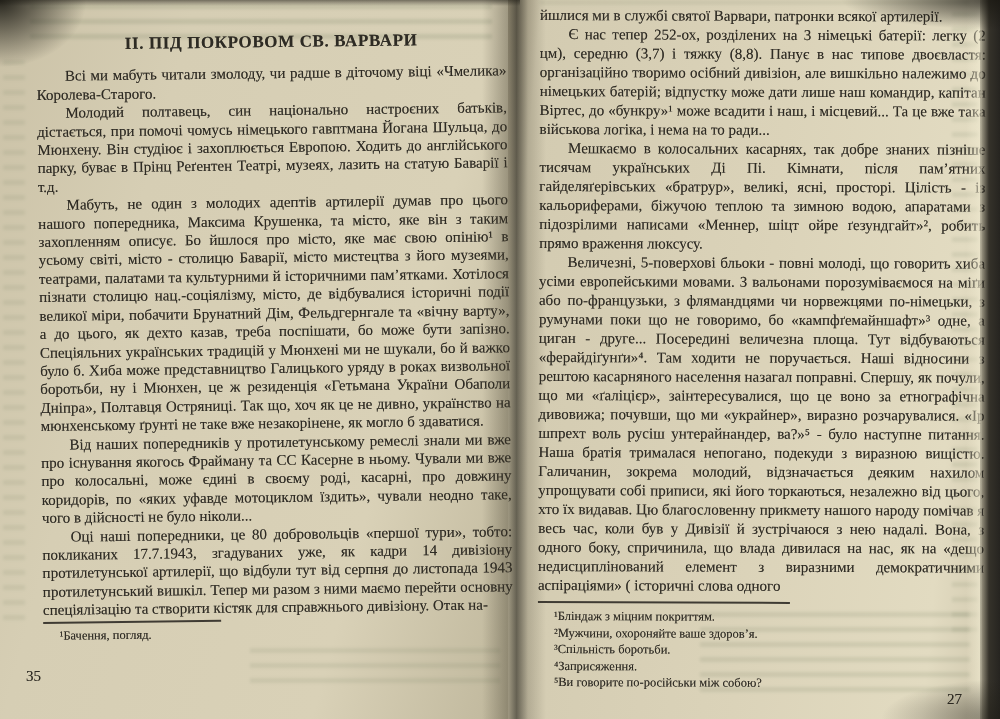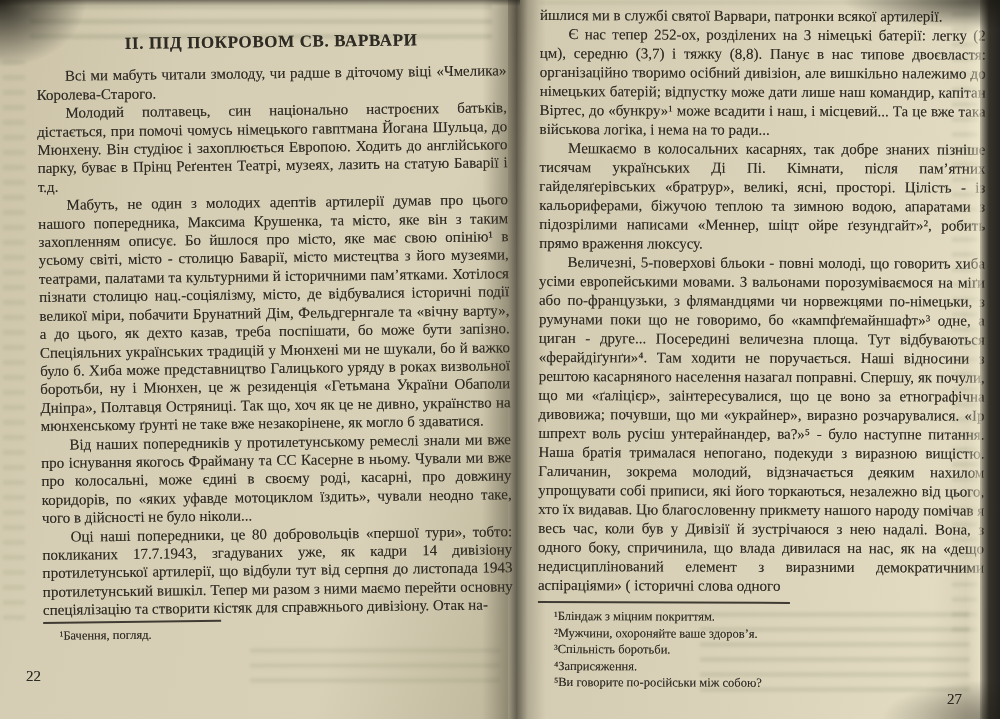--- a/index.html
+++ b/index.html
@@ -138,21 +138,21 @@
   <div class="text-block text-left">
     <h2 class="heading">ІІ. ПІД ПОКРОВОМ СВ. ВАРВАРИ</h2>
     <p class="para">Всі ми мабуть читали змолоду, чи радше в діточому віці «Чмелика» Королева-Старого.</p>
     <p class="para">Молодий полтавець, син національно настроєних батьків, дістається, при помочі чомусь німецького гавптмана Йогана Шульца, до Мюнхену. Він студіює і захоплюється Европою. Ходить до англійського парку, буває в Прінц Реґентен Театрі, музеях, лазить на статую Баварії і т.д.</p>
     <p class="para">Мабуть, не один з молодих адептів артилерії думав про цього нашого попередника, Максима Крушенка, та місто, яке він з таким захопленням описує. Бо йшлося про місто, яке має свою опінію¹ в усьому світі, місто - столицю Баварії, місто мистецтва з його музеями, театрами, палатами та культурними й історичними пам’ятками. Хотілося пізнати столицю нац.-соціялізму, місто, де відбувалися історичні події великої міри, побачити Брунатний Дім, Фельдгернгале та «вічну варту», а до цього, як дехто казав, треба поспішати, бо може бути запізно. Спеціяльних українських традицій у Мюнхені ми не шукали, бо й важко було б. Хиба може представництво Галицького уряду в роках визвольної боротьби, ну і Мюнхен, це ж резиденція «Гетьмана України Обаполи Дніпра», Полтавця Остряниці. Так що, хоч як це не дивно, українство на мюнхенському ґрунті не таке вже незакорінене, як могло б здаватися.</p>
     <p class="para">Від наших попередників у протилетунському ремеслі знали ми вже про існування якогось Фрайману та СС Касерне в ньому. Чували ми вже про колосальні, може єдині в своєму роді, касарні, про довжину коридорів, по «яких уфавде мотоциклом їздить», чували неодно таке, чого в дійсності не було ніколи...</p>
     <p class="para">Оці наші попередники, це 80 добровольців «першої тури», тобто: покликаних 17.7.1943, згадуваних уже, як кадри 14 дивізіону протилетунської артилерії, що відбули тут від серпня до листопада 1943 протилетунський вишкіл. Тепер ми разом з ними маємо перейти основну спеціялізацію та створити кістяк для справжнього дивізіону. Отак на-</p>
     <div class="fn-rule-left"></div>
     <div class="fn">¹Бачення, погляд.</div>
   </div>
-  <div class="pagenum pagenum-left">22</div>
+  <div class="pagenum pagenum-left">35</div>
 
   <div class="text-block text-right">
     <p class="para cont">йшлися ми в службі святої Варвари, патронки всякої артилерії.</p>
     <p class="para">Є нас тепер 252-ох, розділених на 3 німецькі батерії: легку (2 цм), середню (3,7) і тяжку (8,8). Панує в нас типове двоєвластя: організаційно творимо осібний дивізіон, але вишкільно належимо до німецьких батерій; відпустку може дати лише наш командир, капітан Віртес, до «бункру»¹ може всадити і наш, і місцевий... Та це вже така військова логіка, і нема на то ради...</p>
     <p class="para">Мешкаємо в колосальних касарнях, так добре знаних пізніше тисячам українських Ді Пі. Кімнати, після пам’ятних гайделяґерівських «братрур», великі, ясні, просторі. Цілість - із кальориферами, біжучою теплою та зимною водою, апаратами з підозрілими написами «Меннер, шіцт ойре ґезундгайт»², робить прямо враження люксусу.</p>
     <p class="para">Величезні, 5-поверхові бльоки - повні молоді, що говорить хиба усіми европейськими мовами. З вальонами порозуміваємося на міґи або по-французьки, з флямандцями чи норвежцями по-німецьки, з румунами поки що не говоримо, бо «кампфґемайншафт»³ одне, а циган - друге... Посередині величезна площа. Тут відбуваються «ферайдіґунґи»⁴. Там ходити не поручається. Наші відносини з рештою касарняного населення назагал поправні. Спершу, як почули, що ми «ґаліцієр», заінтересувалися, що це воно за етнографічна дивовижа; почувши, що ми «украйнер», виразно розчарувалися. «Ір шпрехт воль русіш унтерайнандер, ва?»⁵ - було наступне питання. Наша братія трималася непогано, подекуди з виразною вищістю. Галичанин, зокрема молодий, відзначається деяким нахилом упрощувати собі приписи, які його торкаються, незалежно від цього, хто їх видавав. Цю благословенну прикмету нашого народу помічав я весь час, коли був у Дивізії й зустрічаюся з нею надалі. Вона, з одного боку, спричинила, що влада дивилася на нас, як на «дещо недисциплінований елемент з виразними демократичними аспіраціями» ( історичні слова одного</p>
     <div class="fn-rule-right"></div>
     <div class="fn">¹Бліндаж з міцним покриттям.</div>
     <div class="fn">²Мужчини, охороняйте ваше здоров’я.</div>
     <div class="fn">³Спільність боротьби.</div>

